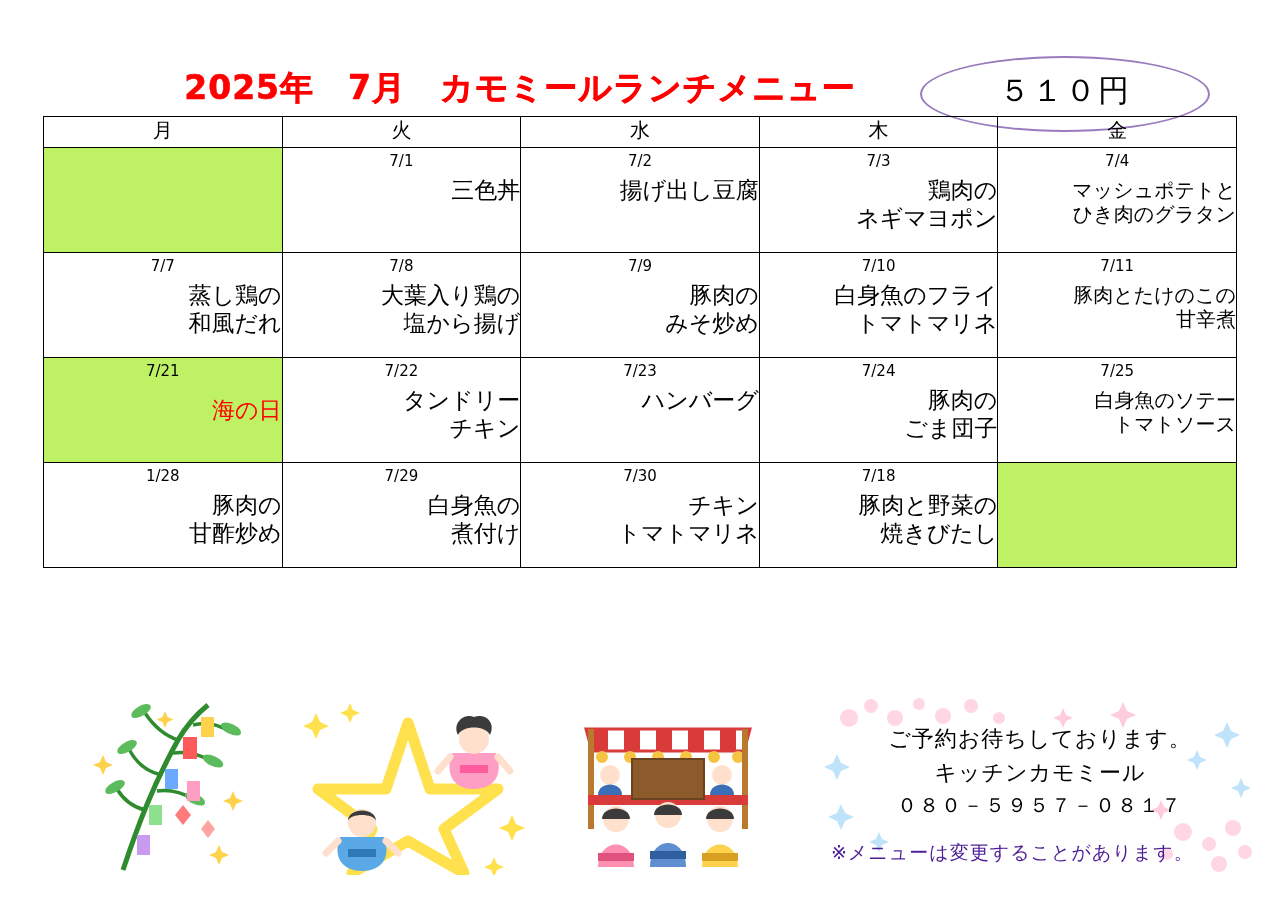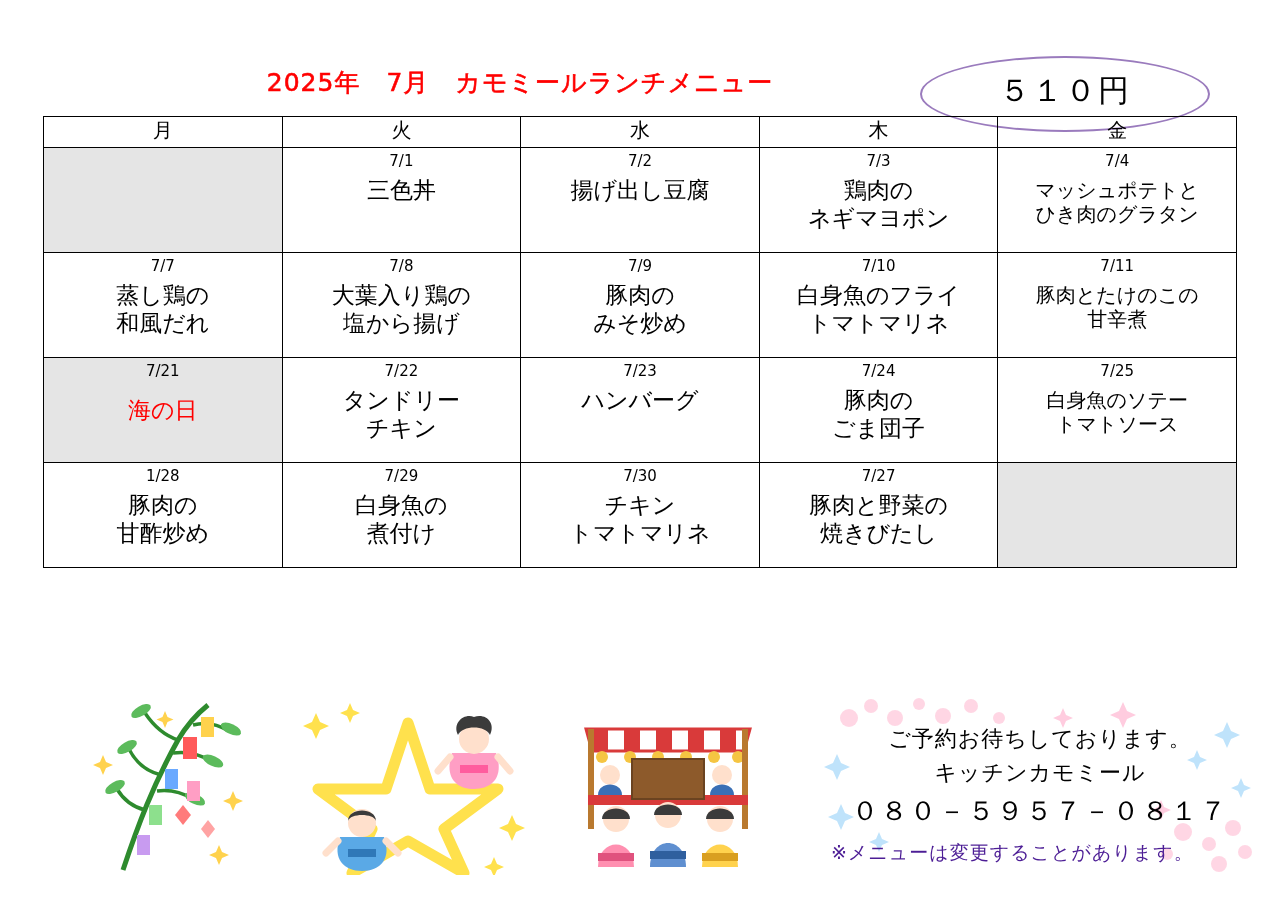--- a/index.html
+++ b/index.html
@@ -28,22 +28,22 @@
     width: 1280px;
     height: 72px;
   }
   .title {
     position: absolute;
     left: 160px;
     top: 38px;
     width: 720px;
     text-align: center;
     color: #ff0000;
-    font-size: 25px;
-    font-weight: normal;
+    font-size: 33px;
+    font-weight: bold;
     letter-spacing: 1px;
     font-family: "DejaVu Sans", sans-serif;
     -webkit-text-stroke: 0.6px #ff0000;
   }
   .price-oval {
     position: absolute;
     left: 920px;
     top: 28px;
     width: 290px;
     height: 76px;
@@ -83,32 +83,32 @@
     font-weight: normal;
     font-size: 20px;
     text-align: center;
     font-family: "DejaVu Sans", sans-serif;
   }
   td.cell {
     height: 104px;
     position: relative;
   }
   td.cell.shaded {
-    background: #e5e5e5;
+    background: #bef264;
   }
   .date {
     font-size: 15px;
     text-align: center;
     padding-top: 5px;
     color: #000;
     font-family: "DejaVu Sans", sans-serif;
     line-height: 1.1;
   }
   .menu {
-    text-align: center;
+    text-align: right;
     font-size: 23px;
     line-height: 1.22;
     padding-top: 6px;
     color: #000;
     font-family: "DejaVu Sans", sans-serif;
     white-space: pre-line;
   }
   .menu.small {
     font-size: 20px;
     padding-top: 8px;
@@ -161,21 +161,21 @@
     top: 30px;
     width: 434px;
     text-align: center;
     font-size: 22px;
     line-height: 1.55;
     color: #000;
     font-family: "DejaVu Sans", sans-serif;
     letter-spacing: 1px;
   }
   .notice-phone {
-    font-size: 27px;
+    font-size: 20px;
     letter-spacing: 2px;
   }
   .disclaimer {
     position: absolute;
     left: 8px;
     top: 148px;
     width: 460px;
     text-align: left;
     font-size: 19px;
     color: #4c1d95;
@@ -291,21 +291,21 @@
             <div class="date">7/29</div>
             <div class="menu">白身魚の
 煮付け</div>
           </td>
           <td class="cell">
             <div class="date">7/30</div>
             <div class="menu">チキン
 トマトマリネ</div>
           </td>
           <td class="cell">
-            <div class="date">7/27</div>
+            <div class="date">7/18</div>
             <div class="menu">豚肉と野菜の
 焼きびたし</div>
           </td>
           <td class="cell shaded">
             <div class="date"></div>
             <div class="menu"></div>
           </td>
         </tr>
       </tbody>
   </table>

